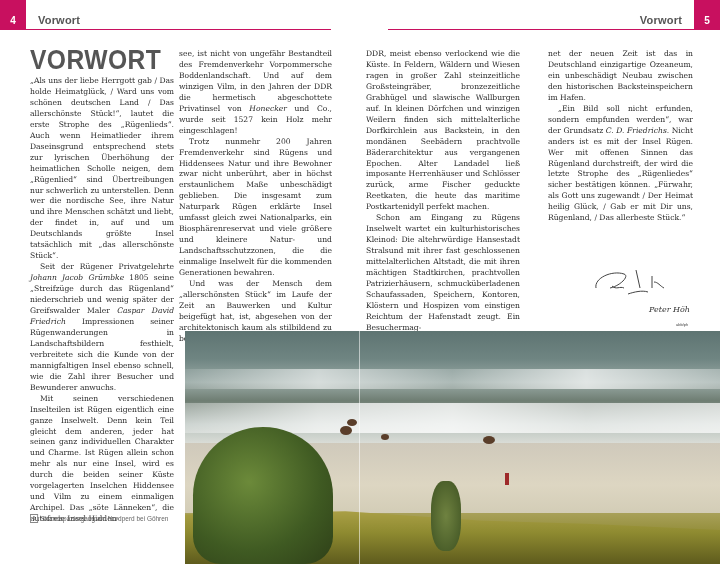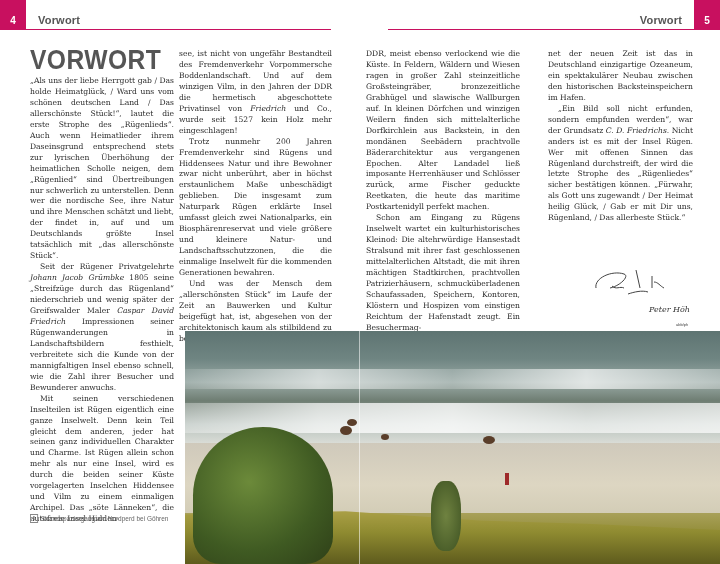--- a/index.html
+++ b/index.html
@@ -67,32 +67,32 @@
 
 <div class="title">VORWORT</div>
 
 <div class="col c1">
   <p>„Als uns der liebe Herrgott gab / Das holde Heimatglück, / Ward uns vom schönen deutschen Land / Das allerschönste Stück!“, lautet die erste Strophe des „Rügenlieds“. Auch wenn Heimatlieder ihrem Daseinsgrund entsprechend stets zur lyrischen Überhöhung der heimatlichen Scholle neigen, dem „Rügenlied“ sind Übertreibungen nur schwerlich zu unterstellen. Denn wer die nordische See, ihre Natur und ihre Menschen schätzt und liebt, der findet in, auf und um Deutschlands größte Insel tatsächlich mit „das allerschönste Stück“.</p>
   <p class="ind"><span>Seit der Rügener Privatgelehrte </span><i>Johann Jacob Grümbke</i><span> 1805 seine „Streifzüge durch das Rügenland“ niederschrieb und wenig später der Greifswalder Maler </span><i>Caspar David Friedrich</i><span> Impressionen seiner Rügenwanderungen in Landschaftsbildern festhielt, verbreitete sich die Kunde von der mannigfaltigen Insel ebenso schnell, wie die Zahl ihrer Besucher und Bewunderer anwuchs.</span></p>
   <p class="ind">Mit seinen verschiedenen Inselteilen ist Rügen eigentlich eine ganze Inselwelt. Denn kein Teil gleicht dem anderen, jeder hat seinen ganz individuellen Charakter und Charme. Ist Rügen allein schon mehr als nur eine Insel, wird es durch die beiden seiner Küste vorgelagerten Inselchen Hiddensee und Vilm zu einem einmaligen Archipel. Das „söte Länneken“, die autofreie Insel Hidden-</p>
 </div>
 
 <div class="col c2">
-  <p><span>see, ist nicht von ungefähr Bestandteil des Fremdenverkehr Vorpommersche Boddenlandschaft. Und auf dem winzigen Vilm, in den Jahren der DDR die hermetisch abgeschottete Privatinsel von </span><i>Friedrich</i><span> und Co., wurde seit 1527 kein Holz mehr eingeschlagen!</span></p>
+  <p><span>see, ist nicht von ungefähr Bestandteil des Fremdenverkehr Vorpommersche Boddenlandschaft. Und auf dem winzigen Vilm, in den Jahren der DDR die hermetisch abgeschottete Privatinsel von </span><i>Honecker</i><span> und Co., wurde seit 1527 kein Holz mehr eingeschlagen!</span></p>
   <p class="ind">Trotz nunmehr 200 Jahren Fremdenverkehr sind Rügens und Hiddensees Natur und ihre Bewohner zwar nicht unberührt, aber in höchst erstaunlichem Maße unbeschädigt geblieben. Die insgesamt zum Naturpark Rügen erklärte Insel umfasst gleich zwei Nationalparks, ein Biosphärenreservat und viele größere und kleinere Natur- und Landschaftsschutzzonen, die die einmalige Inselwelt für die kommenden Generationen bewahren.</p>
   <p class="ind">Und was der Mensch dem „allerschönsten Stück“ im Laufe der Zeit an Bauwerken und Kultur beigefügt hat, ist, abgesehen von der architektonisch kaum als stilbildend zu bezeichnenden Zeit der</p>
 </div>
 
 <div class="col c3">
   <p>DDR, meist ebenso verlockend wie die Küste. In Feldern, Wäldern und Wiesen ragen in großer Zahl steinzeitliche Großsteingräber, bronzezeitliche Grabhügel und slawische Wallburgen auf. In kleinen Dörfchen und winzigen Weilern finden sich mittelalterliche Dorfkirchlein aus Backstein, in den mondänen Seebädern prachtvolle Bäderarchitektur aus vergangenen Epochen. Alter Landadel ließ imposante Herrenhäuser und Schlösser zurück, arme Fischer geduckte Reetkaten, die heute das maritime Postkartenidyll perfekt machen.</p>
   <p class="ind">Schon am Eingang zu Rügens Inselwelt wartet ein kulturhistorisches Kleinod: Die altehrwürdige Hansestadt Stralsund mit ihrer fast geschlossenen mittelalterlichen Altstadt, die mit ihren mächtigen Stadtkirchen, prachtvollen Patrizierhäusern, schmucküberladenen Schaufassaden, Speichern, Kontoren, Klöstern und Hospizen vom einstigen Reichtum der Hafenstadt zeugt. Ein Besuchermag-</p>
 </div>
 
 <div class="col c4">
-  <p>net der neuen Zeit ist das in Deutschland einzigartige Ozeaneum, ein spektakulärer Neubau zwischen den historischen Backsteinspeichern im Hafen.</p>
+  <p>net der neuen Zeit ist das in Deutschland einzigartige Ozeaneum, ein unbeschädigt Neubau zwischen den historischen Backsteinspeichern im Hafen.</p>
   <p class="ind"><span>„Ein Bild soll nicht erfunden, sondern empfunden werden“, war der Grundsatz </span><i>C. D. Friedrichs.</i><span> Nicht anders ist es mit der Insel Rügen. Wer mit offenen Sinnen das Rügenland durchstreift, der wird die letzte Strophe des „Rügenliedes“ sicher bestätigen können. „Fürwahr, als Gott uns zugewandt / Der Heimat heilig Glück, / Gab er mit Dir uns, Rügenland, / Das allerbeste Stück.“</span></p>
 </div>
 
 <svg class="signature" width="80" height="34" viewBox="0 0 80 34">
   <path d="M6 22 C 4 12, 22 4, 34 8 C 40 10, 30 20, 20 22 M 22 20 C 26 24, 30 20, 34 22 M 46 4 L 50 22 M 38 28 C 44 26, 52 24, 58 26 M 62 10 L 62 22 M 64 16 C 68 16, 70 20, 74 22" stroke="#444" stroke-width="1" fill="none"></path>
 </svg>
 <div class="author">Peter Höh</div>
 
 <div class="credit">abb/ph</div>
 

